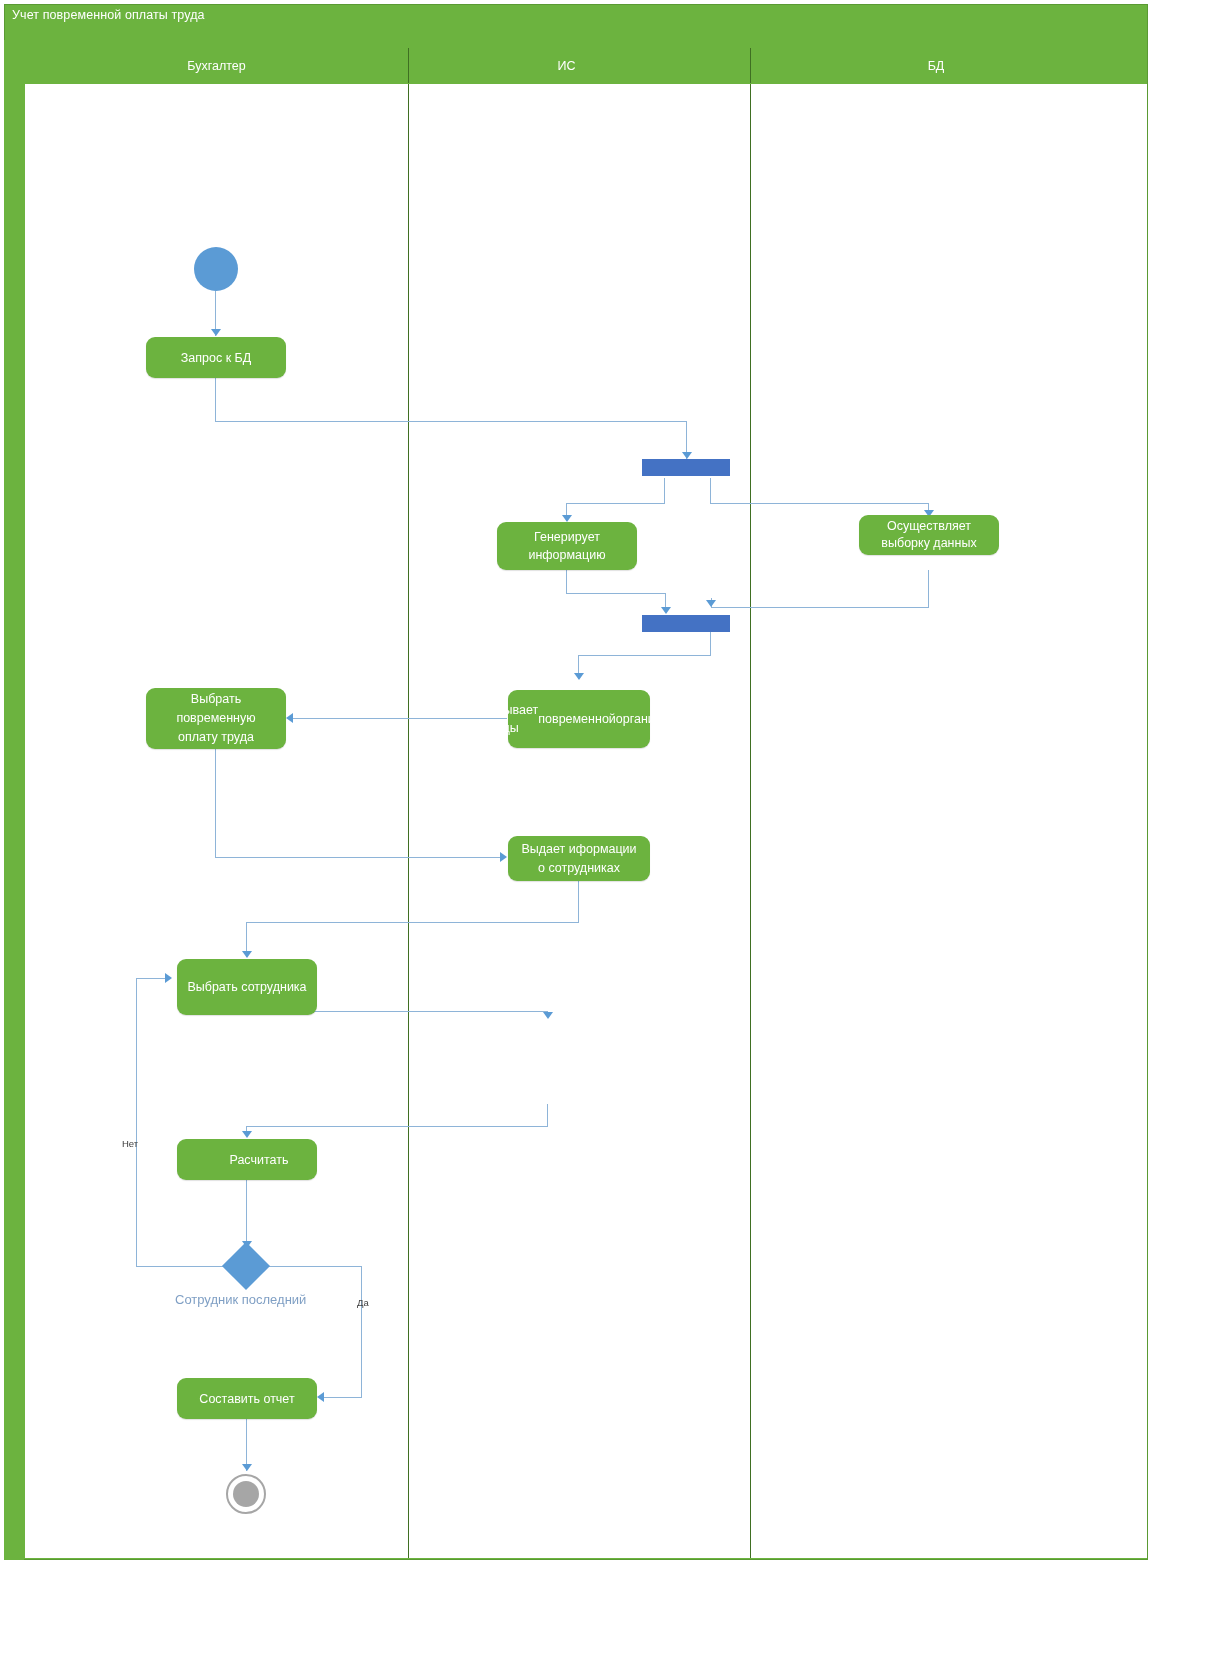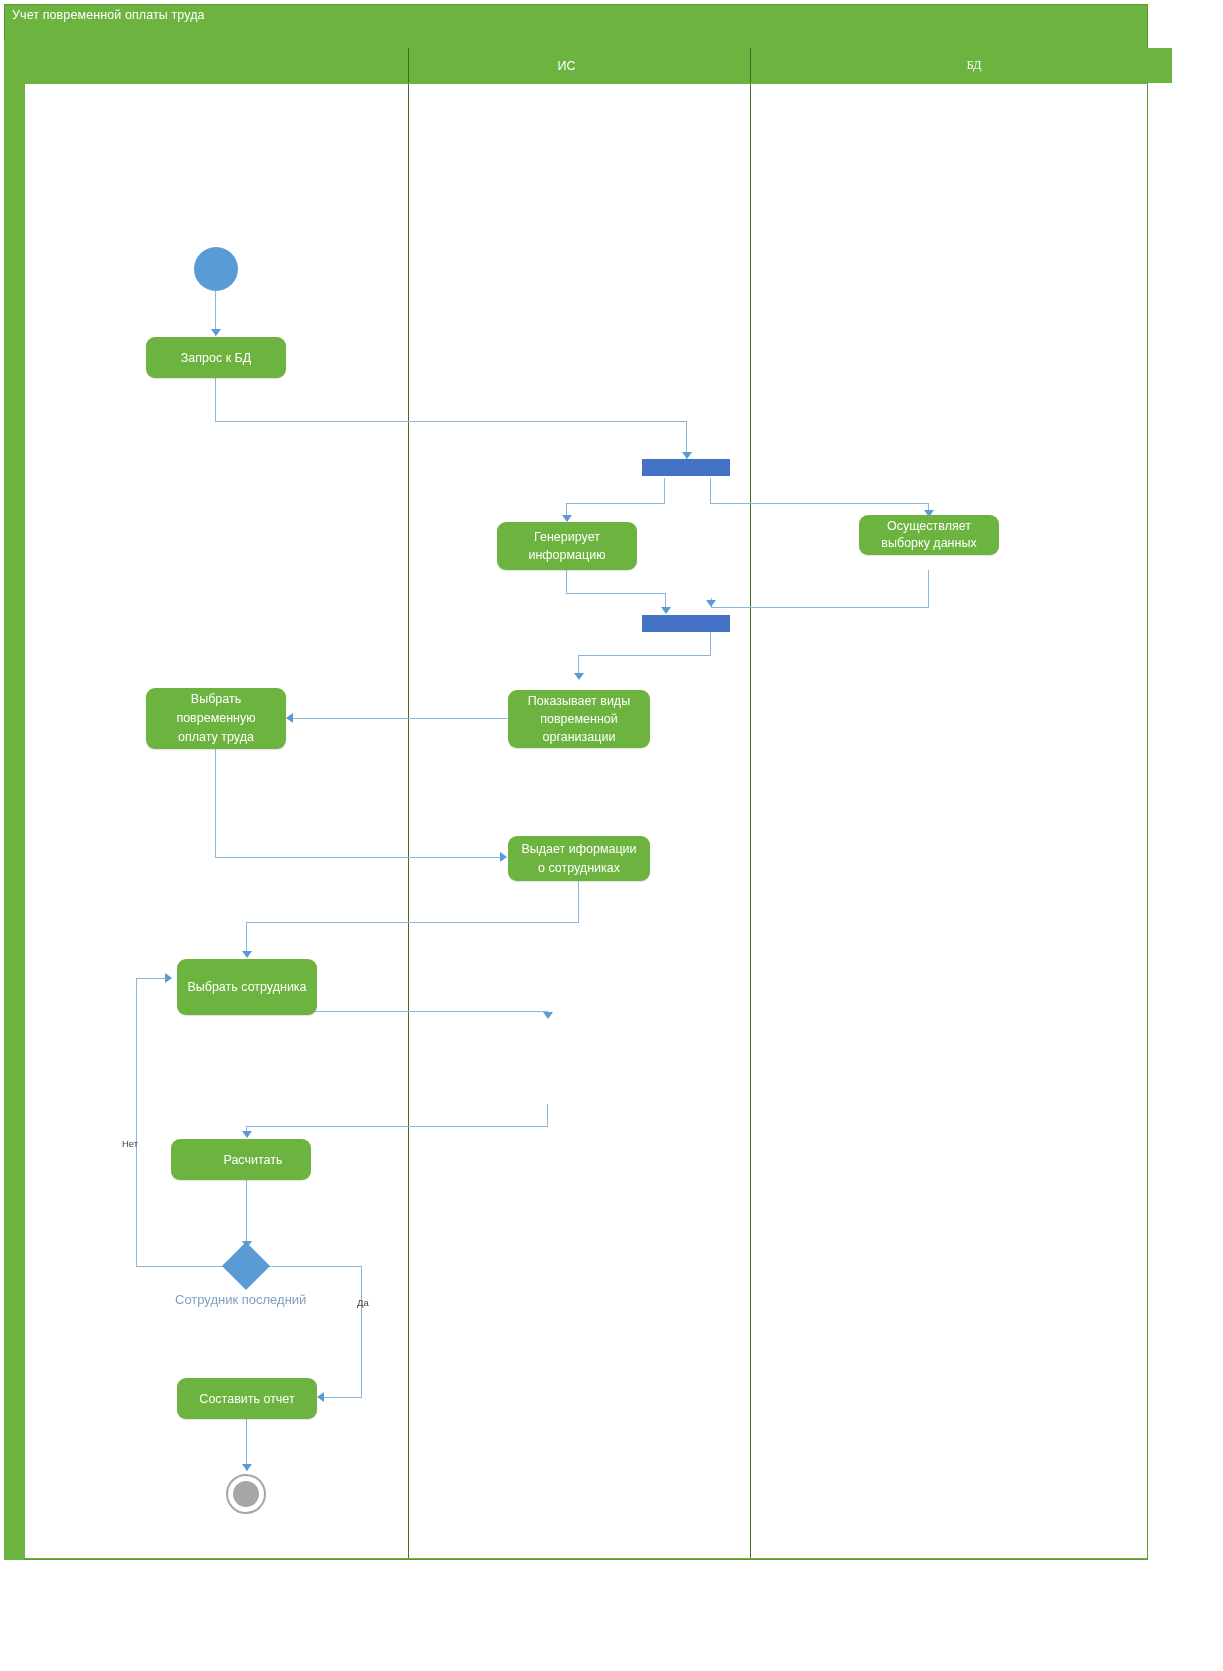--- a/index.html
+++ b/index.html
@@ -59,22 +59,23 @@
 
 <div id="stage">
 
   <div class="frame"></div>
   <div class="frame-title">Учет повременной оплаты труда</div>
 
   <div class="side-strip">
     
   </div>
 
+  <div class="lane-head" style="left:25px;width:383px;">Бухгалтер</div>
   <div class="lane-head" style="left:396px;width:341px;">ИС</div>
-  <div class="lane-head" style="left:776px;width:396px;font-family:Liberation Serif, serif;">БД</div>
+  <div class="lane-head" style="left:738px;width:396px;">БД</div>
   <div class="lh-sep" style="left:408px;"></div>
   <div class="lh-sep" style="left:750px;"></div>
 
   <div class="lane-body" style="left:25px;width:383px;"></div>
   <div class="lane-body" style="left:409px;width:341px;"></div>
   <div class="lane-body" style="left:751px;width:396px;"></div>
   <div class="lane-div" style="left:408px;"></div>
   <div class="lane-div" style="left:750px;"></div>
 
   <div class="ln lnv" style="left:215px;top:291px;height:45px;"></div>
@@ -161,41 +162,41 @@
     <span>информацию</span>
   </div>
 
   <div class="node" style="left:859px;top:515px;width:140px;height:40px;flex-direction:column;line-height:17px;">
     <span>Осуществляет</span>
     <span>выборку данных</span>
   </div>
 
   <div class="bar" style="left:642px;top:615px;width:88px;"></div>
 
-  <div class="node" style="left:508px;top:690px;width:142px;height:58px;flex-direction:column;line-height:18px;">
+  <div class="node" style="left:508px;top:690px;width:142px;height:58px;flex-direction:row;line-height:18px;">
     <span>Показывает виды</span>
     <span>повременной</span>
     <span>организации</span>
   </div>
 
   <div class="node" style="left:146px;top:688px;width:140px;height:61px;flex-direction:column;line-height:19px;">
     <span>Выбрать</span>
     <span>повременную</span>
     <span>оплату труда</span>
   </div>
 
   <div class="node" style="left:508px;top:836px;width:142px;height:45px;flex-direction:column;line-height:19px;">
     <span>Выдает иформации</span>
     <span>о сотрудниках</span>
   </div>
 
   <div class="node" style="left:177px;top:959px;width:140px;height:56px;">Выбрать сотрудника</div>
 
 
-  <div class="node" style="left:171px;top:1139px;width:140px;height:41px;padding-left:30px;">Расчитать</div>
+  <div class="node" style="left:177px;top:1139px;width:140px;height:41px;padding-left:30px;">Расчитать</div>
 
   <div class="diamond" style="left:229px;top:1249px;"></div>
   <div class="dec-lbl" style="left:175px;top:1292px;">Сотрудник последний</div>
 
   <div class="node" style="left:177px;top:1378px;width:140px;height:41px;">Составить отчет</div>
 
   <div class="end-node" style="left:226px;top:1474px;"></div>
 
 </div>
 

